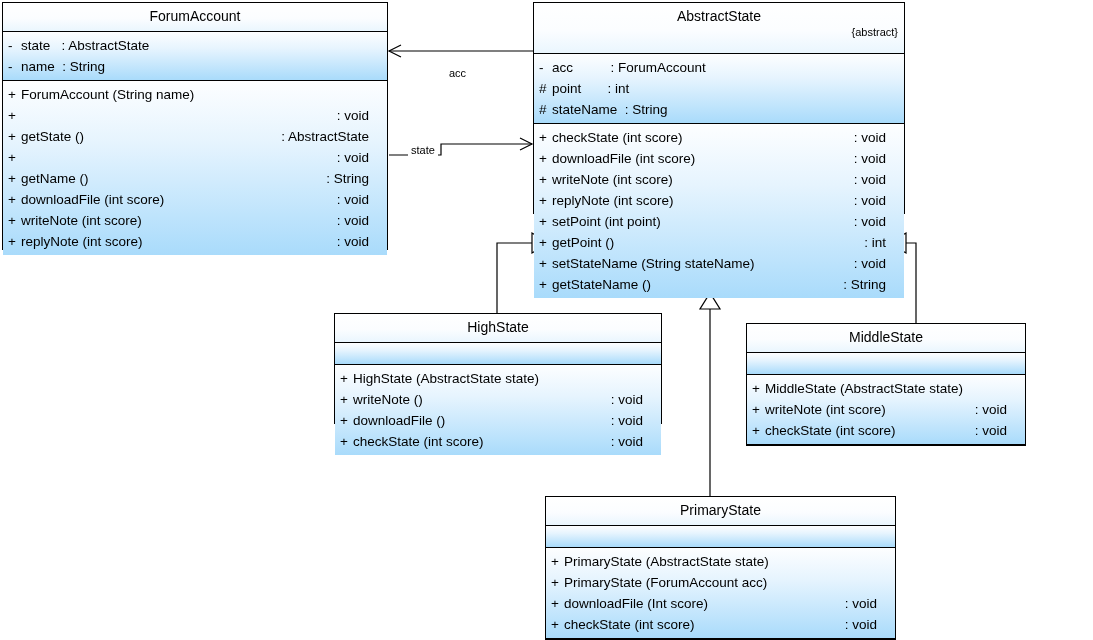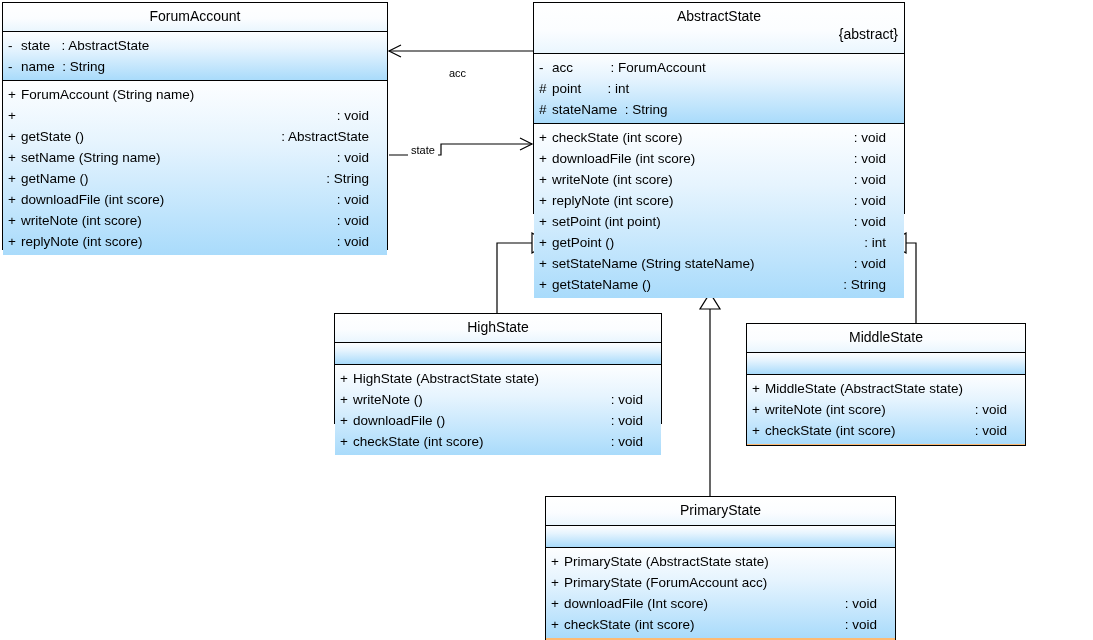--- a/index.html
+++ b/index.html
@@ -20,21 +20,21 @@
     left: 0; top: 0;
     width: 1093px;
     height: 640px;
   }
 
   
   .uml-class {
     position: absolute;
     box-sizing: border-box;
     border: 1px solid #000000;
-    background: #fdba74;
+    background: #000000;
     z-index: 5;
   }
   .uml-section {
     box-sizing: border-box;
     background: linear-gradient(to bottom, #fdfeff 0%, #e6f4fe 35%, #a9dbfb 100%);
     position: relative;
   }
   .uml-section + .uml-section {
     border-top: 1px solid #000000;
   }
@@ -47,21 +47,21 @@
     padding-top: 6px;
   }
   .sec-title .cls-name {
     display: block;
     text-align: center;
   }
   .sec-title .cls-stereo {
     display: block;
     text-align: right;
     padding-right: 6px;
-    font-size: 14px;
+    font-size: 11px;
     margin-top: 4px;
   }
   .uml-section.sec-attrs,
   .uml-section.sec-ops {
     padding: 3px 0 3px 0;
   }
   .uml-row {
     display: flex;
     align-items: baseline;
     font-size: 13.5px;
@@ -133,21 +133,21 @@
         <span class="cls-name">ForumAccount</span>
       </div>
       <div class="uml-section sec-attrs">
         <div class="uml-row no-ret"><span class="vis">-</span><span class="sig">state   : AbstractState</span></div>
         <div class="uml-row no-ret"><span class="vis">-</span><span class="sig">name  : String</span></div>
       </div>
       <div class="uml-section sec-ops">
         <div class="uml-row no-ret"><span class="vis">+</span><span class="sig">ForumAccount (String name)</span></div>
         <div class="uml-row"><span class="vis">+</span><span class="ret">: void</span></div>
         <div class="uml-row"><span class="vis">+</span><span class="sig">getState ()</span><span class="ret">: AbstractState</span></div>
-        <div class="uml-row"><span class="vis">+</span><span class="sig">setName (String name)</span><span class="ret">: void</span></div>
+        <div class="uml-row"><span class="vis">+</span><span class="ret">: void</span></div>
         <div class="uml-row"><span class="vis">+</span><span class="sig">getName ()</span><span class="ret">: String</span></div>
         <div class="uml-row"><span class="vis">+</span><span class="sig">downloadFile (int score)</span><span class="ret">: void</span></div>
         <div class="uml-row"><span class="vis">+</span><span class="sig">writeNote (int score)</span><span class="ret">: void</span></div>
         <div class="uml-row"><span class="vis">+</span><span class="sig">replyNote (int score)</span><span class="ret">: void</span></div>
       </div>
     </div>
     <div class="uml-class" style="left: 533px; top: 2px; width: 372px; height: 212px;">
       <div class="uml-section sec-title" style="height: 50px;">
         <span class="cls-name">AbstractState</span>
         <span class="cls-stereo">{abstract}</span>

